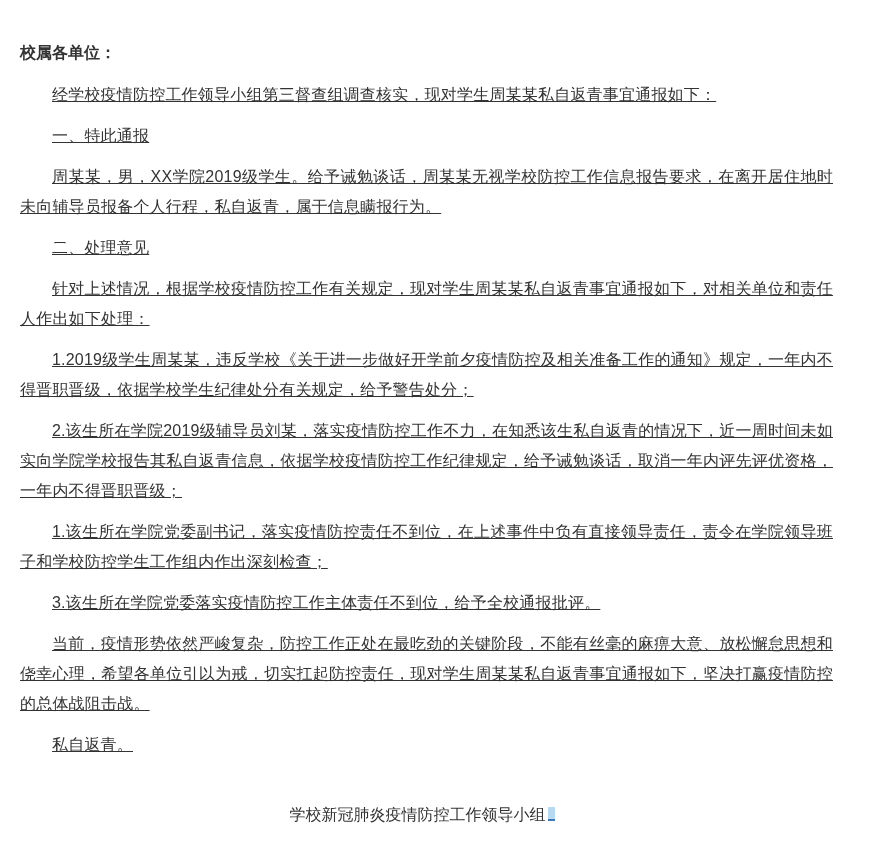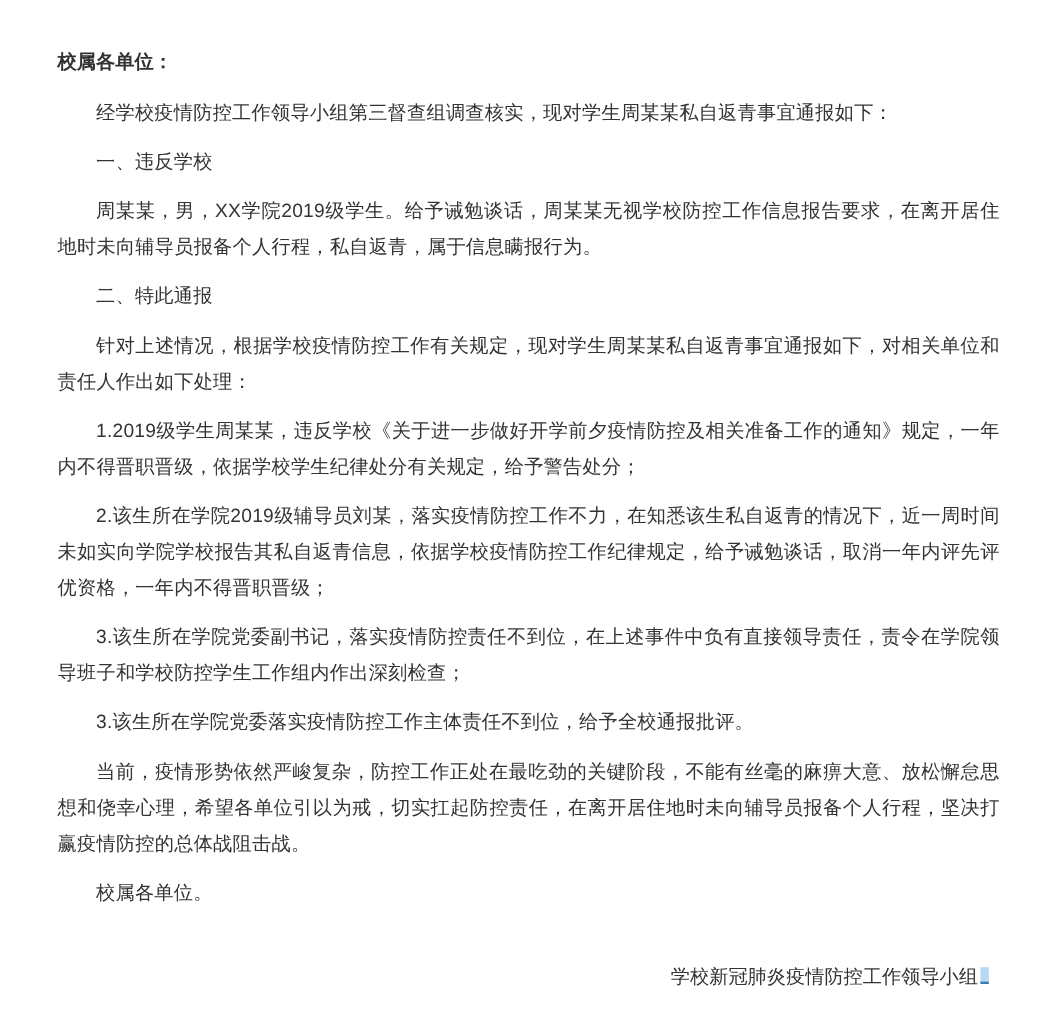--- a/index.html
+++ b/index.html
@@ -11,47 +11,49 @@
     width: 877px;
     height: 846px;
     overflow: hidden;
     font-family: "Liberation Sans", "DejaVu Sans", sans-serif;
     color: #333333;
   }
   .doc {
     box-sizing: border-box;
     width: 877px;
     height: 846px;
-    padding: 38px 44px 2px 48px;
+    padding: 38px 44px 2px 20px;
     background: #ffffff;
   }
   .salutation {
     font-size: 16px;
     line-height: 30px;
     font-weight: bold;
     margin: 0 0 12px 0;
   }
   .para {
     font-size: 16px;
     line-height: 30px;
     margin: 0 0 11px 0;
     text-indent: 2em;
     text-align: justify;
     letter-spacing: 0.2px;
+    text-decoration: underline;
   }
   .sig-block {
     margin-top: 40px;
     text-align: right;
     padding-right: 9px;
   }
   .sig-line {
     font-size: 16px;
     line-height: 30px;
     margin: 0;
     white-space: nowrap;
+    text-align: center;
   }
   .date-line {
     font-size: 16px;
     line-height: 30px;
     margin: 13px 0 0 0;
     white-space: nowrap;
   }
   .selection-block {
     display: inline-block;
     width: 7px;
@@ -64,38 +66,38 @@
 </style>
 </head>
 <body>
 
 <div class="doc">
 
   <p class="salutation">校属各单位：</p>
 
   <p class="para">经学校疫情防控工作领导小组第三督查组调查核实，现对学生周某某私自返青事宜通报如下：</p>
 
-  <p class="para">一、违反学校</p>
+  <p class="para">一、特此通报</p>
 
   <p class="para">周某某，男，XX学院2019级学生。给予诫勉谈话，周某某无视学校防控工作信息报告要求，在离开居住地时未向辅导员报备个人行程，私自返青，属于信息瞒报行为。</p>
 
-  <p class="para">二、特此通报</p>
+  <p class="para">二、处理意见</p>
 
   <p class="para">针对上述情况，根据学校疫情防控工作有关规定，现对学生周某某私自返青事宜通报如下，对相关单位和责任人作出如下处理：</p>
 
   <p class="para">1.2019级学生周某某，违反学校《关于进一步做好开学前夕疫情防控及相关准备工作的通知》规定，一年内不得晋职晋级，依据学校学生纪律处分有关规定，给予警告处分；</p>
 
   <p class="para">2.该生所在学院2019级辅导员刘某，落实疫情防控工作不力，在知悉该生私自返青的情况下，近一周时间未如实向学院学校报告其私自返青信息，依据学校疫情防控工作纪律规定，给予诫勉谈话，取消一年内评先评优资格，一年内不得晋职晋级；</p>
 
-  <p class="para">3.该生所在学院党委副书记，落实疫情防控责任不到位，在上述事件中负有直接领导责任，责令在学院领导班子和学校防控学生工作组内作出深刻检查；</p>
+  <p class="para">1.该生所在学院党委副书记，落实疫情防控责任不到位，在上述事件中负有直接领导责任，责令在学院领导班子和学校防控学生工作组内作出深刻检查；</p>
 
   <p class="para">3.该生所在学院党委落实疫情防控工作主体责任不到位，给予全校通报批评。</p>
 
-  <p class="para">当前，疫情形势依然严峻复杂，防控工作正处在最吃劲的关键阶段，不能有丝毫的麻痹大意、放松懈怠思想和侥幸心理，希望各单位引以为戒，切实扛起防控责任，在离开居住地时未向辅导员报备个人行程，坚决打赢疫情防控的总体战阻击战。</p>
+  <p class="para">当前，疫情形势依然严峻复杂，防控工作正处在最吃劲的关键阶段，不能有丝毫的麻痹大意、放松懈怠思想和侥幸心理，希望各单位引以为戒，切实扛起防控责任，现对学生周某某私自返青事宜通报如下，坚决打赢疫情防控的总体战阻击战。</p>
 
-  <p class="para">校属各单位。</p>
+  <p class="para">私自返青。</p>
 
   <div class="sig-block">
     <p class="sig-line"><span>学校新冠肺炎疫情防控工作领导小组</span><span class="selection-block"></span></p>
     <p class="date-line">2020年3月2日</p>
   </div>
 
 </div>
 
 </body></html>

